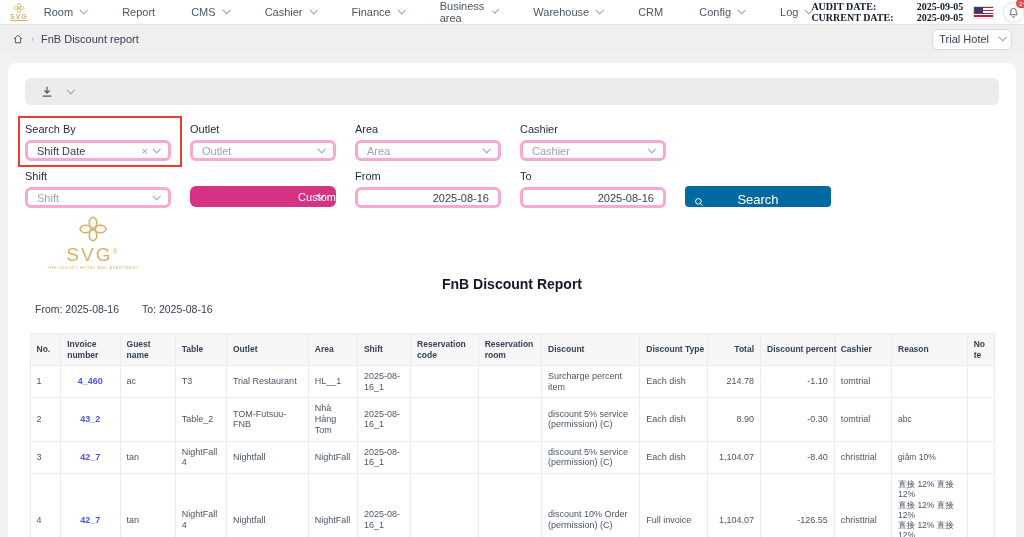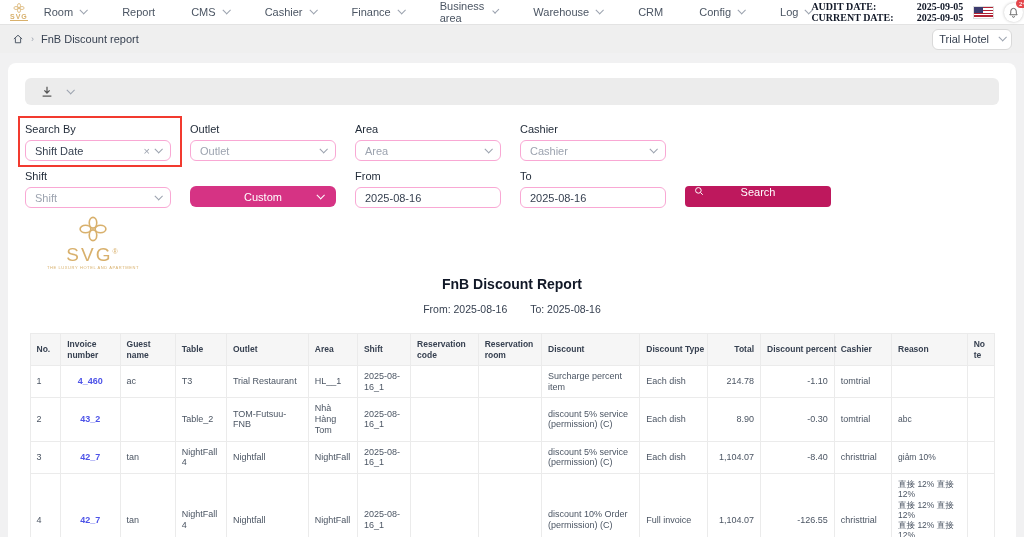--- a/index.html
+++ b/index.html
@@ -40,44 +40,44 @@
   
   .panel { margin:10px 8px 0; background:#fff; border-radius:8px; padding:15px 17px 0; height:510px; }
   .toolbar { background:#ececec; border-radius:6px; height:27px; display:flex; align-items:center;
              gap:13px; padding:0 15px; }
 
   
   .filters { margin-top:18px; display:grid; grid-template-columns:repeat(5,146px);
              column-gap:19px; row-gap:9px; }
   .field { position:relative; }
   .field-label { font-size:11px; color:#1f2937; margin-bottom:5px; }
-  .sel, .inp { height:21px; border:1px solid #f9a8d4; border-radius:6px; background:#fff;
-               display:flex; align-items:center; padding:0 9px; font-size:11px; gap:5px; cursor:pointer; }
+  .sel, .inp { height:21px; border:3px solid #f9a8d4; border-radius:6px; background:#fff;
+               display:flex; align-items:center; padding:0 9px; font-size:11px; gap:5px; cursor:pointer;justify-content:flex-end; }
   .sel .val { color:#374151; flex:1; }
   .sel .ph  { color:#9ca3af; flex:1; }
   .sel .x-ic { color:#9ca3af; font-size:11px; line-height:10px; }
   .inp { color:#374151; cursor:text; }
   .highlight-box { position:absolute; left:-7px; top:-7px; right:-11px; bottom:-6px;
                    border:2px solid #f23a2f; pointer-events:none; }
   .btn-custom { height:21px; border-radius:6px; background:#d63384; color:#fff; font-size:11px;
-                display:flex; align-items:center; justify-content:center; position:relative;
+                display:flex; align-items:center; justify-content:flex-end; position:relative;
                 margin-top:16px; cursor:pointer; }
   .btn-custom .chev { border-color:#fff; position:absolute; right:13px; }
-  .btn-search { height:21px; border-radius:4px; background:#be185d; color:#fff; font-size:11px;
-                display:flex; align-items:flex-start; justify-content:center; position:relative;
+  .btn-search { height:21px; border-radius:4px; background:#0369a1; color:#fff; font-size:13px;
+                display:flex; align-items:flex-end; justify-content:center; position:relative;
                 margin-top:16px; cursor:pointer; }
   .btn-search svg { position:absolute; left:9px; }
 
   
   .rpt-logo { margin:8px 0 0 28px; width:80px; display:flex; flex-direction:column; align-items:center; }
   .rpt-logo .logo-txt { font-size:19px; color:#d8b06c; letter-spacing:2px; line-height:20px; }
   .rpt-logo .logo-txt sup { font-size:7px; }
   .rpt-logo .logo-tag { font-size:4px; color:#d8b06c; letter-spacing:.6px; white-space:nowrap; }
   .rpt-title { text-align:center; font-size:14px; font-weight:bold; color:#111827; margin-top:6px; }
-  .rpt-dates { text-align:center; font-size:10.5px; color:#374151; margin-top:11px; }
+  .rpt-dates { font-size:10.5px; color:#374151; margin-top:11px; }
   .rpt-dates span { margin:0 10px; }
 
   
   .rpt-table { margin:18px auto 0; width:965px; border-collapse:collapse; table-layout:fixed;
                font-size:9px; color:#4b5563; }
   .rpt-table th, .rpt-table td { border:1px solid #ebebeb; padding:5px 6px; vertical-align:middle;
                                  text-align:left; word-wrap:break-word; line-height:1.2; }
   .rpt-table th { background:#f6f6f6; font-weight:bold; color:#374151; font-size:8.5px; }
   .rpt-table td { height:31px; }
   .rpt-table .c11, .rpt-table .c12 { text-align:right; }

